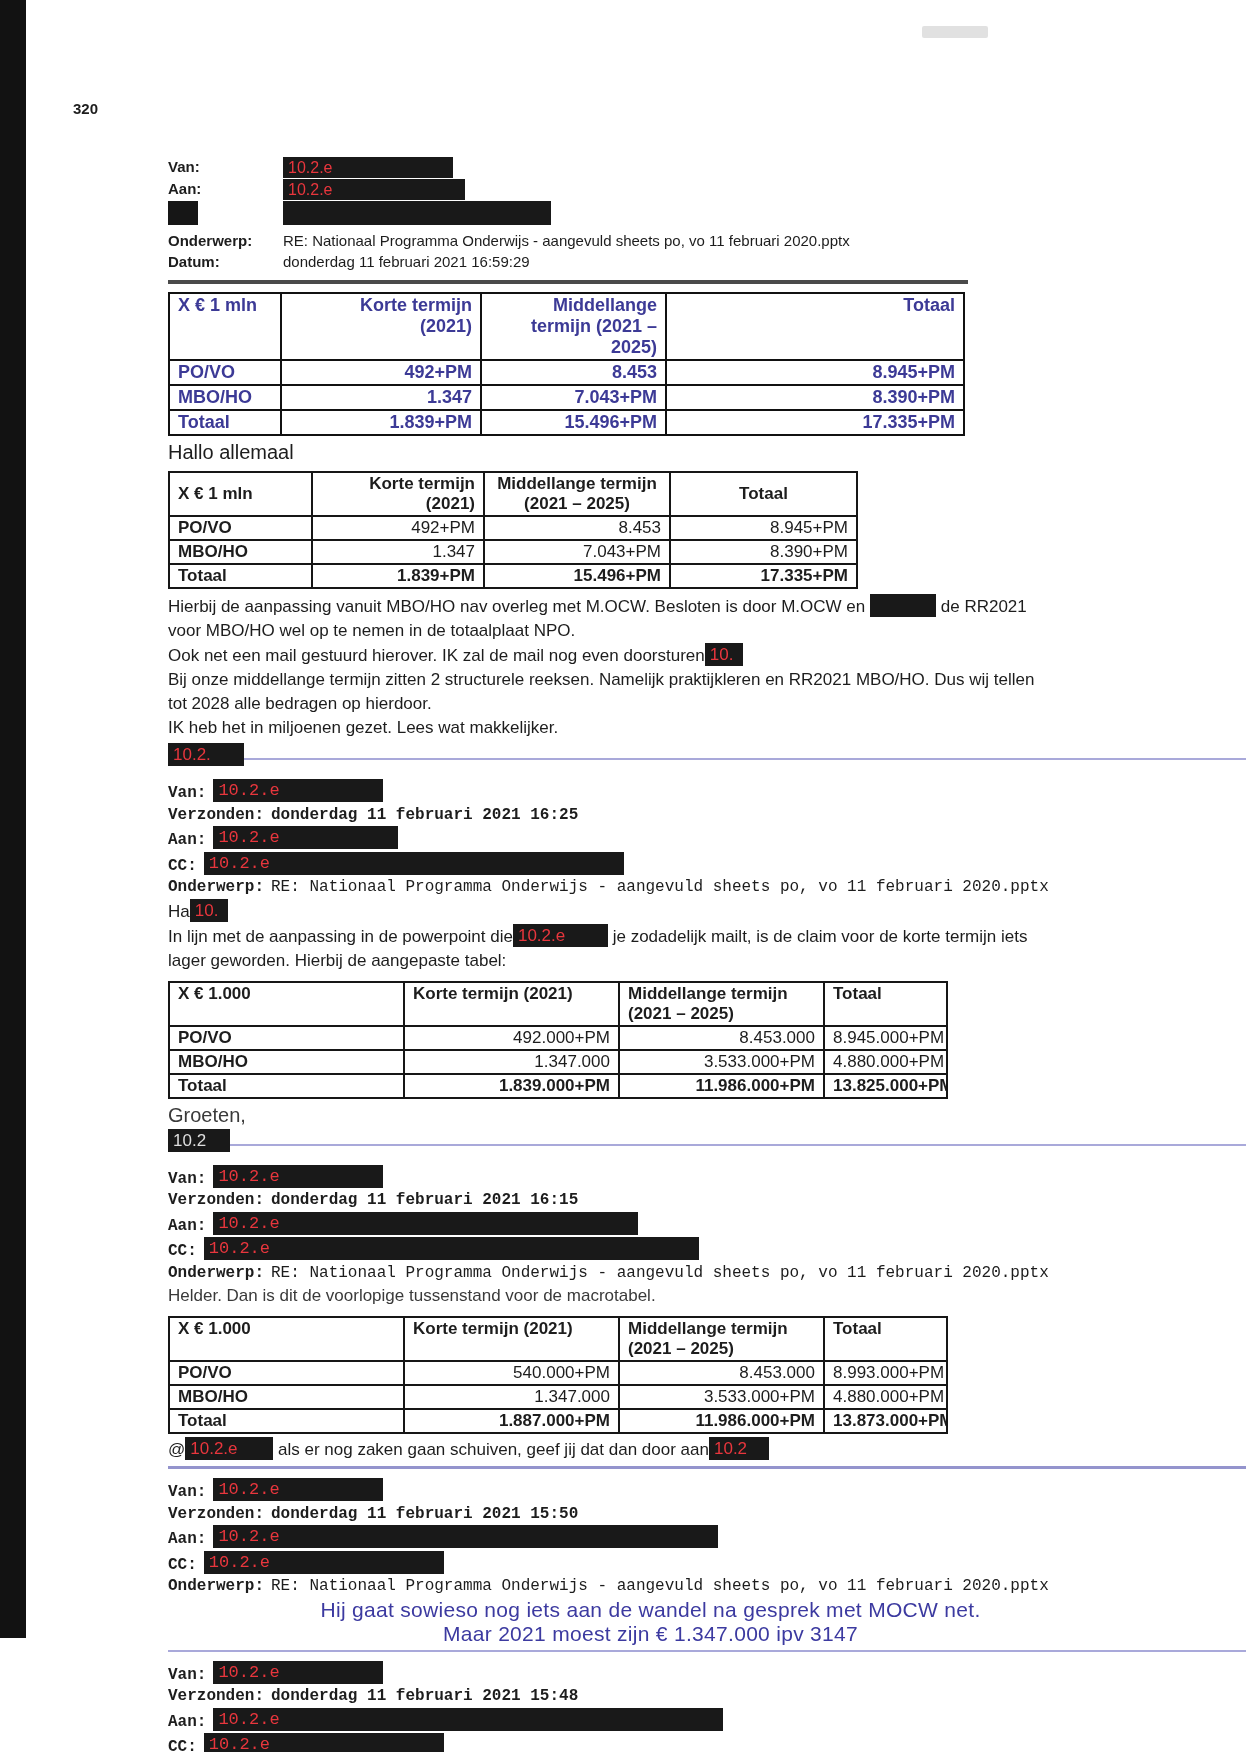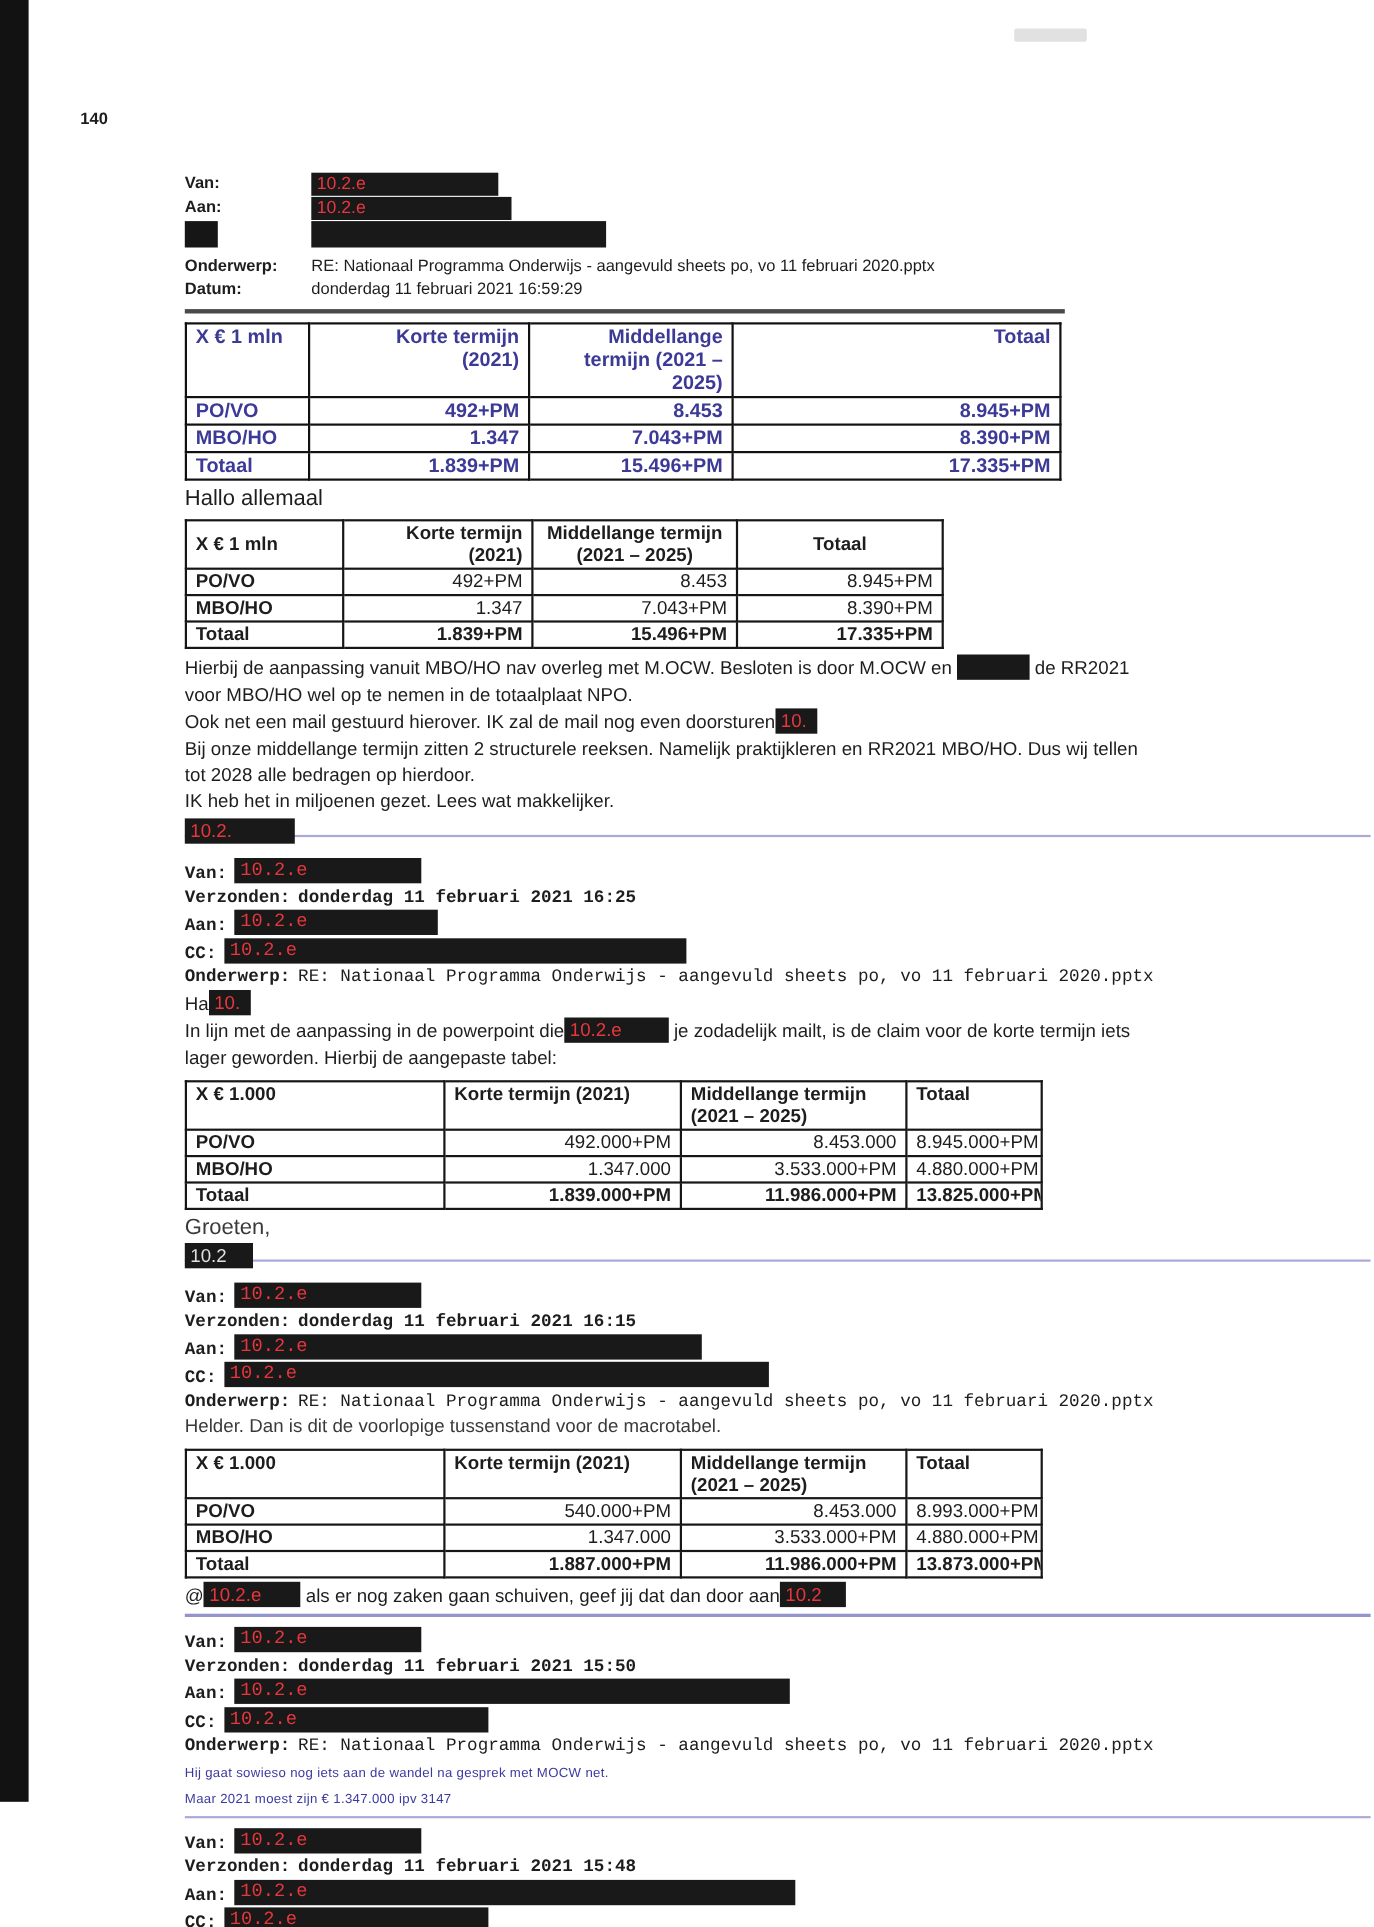--- a/index.html
+++ b/index.html
@@ -50,31 +50,31 @@
   .sigrow { position:relative; height:27px; margin-top:3px; }
   .sigrow .pdiv { position:absolute; left:0; top:15px; }
   .sigrow .rb { position:relative; z-index:2; }
 
   .email { margin-top:9px;font-family:Liberation Mono, monospace; }
   .eline { font-size:16px; line-height:21.5px; min-height:21.5px; }
   .elab { font-weight:700; margin-right:7px; }
   .eval {}
   .eval.bold { font-weight:700; }
   .gline { font-size:17px; line-height:24px; }
-  .bluetxt { color:#3c3aa0; letter-spacing:0.3px; font-size:12px; line-height:24px; }
+  .bluetxt { color:#3c3aa0; letter-spacing:0.3px; font-size:21px; line-height:24px;text-align:center; }
   .mline { font-size:17px; line-height:24px; margin-top:3px; }
   .divwrap { margin-top:4px; }
 </style>
 </head>
 <body>
 
 <div class="page">
   <div class="leftbar"></div>
   <div class="smudge"></div>
-  <div class="pageno">140</div>
+  <div class="pageno">320</div>
 
   <div class="content">
 
     <div class="h1">
       <div class="h1row">
         <span class="h1lab">Van:</span>
         <span><span class="rb small" style="width:170px">10.2.e</span></span>
       </div>
       <div class="h1row">
         <span class="h1lab">Aan:</span>
@@ -182,21 +182,21 @@
       <div class="para">
         <span>Ook net een mail gestuurd hierover. IK zal de mail nog even doorsturen</span><span class="rb" style="width:38px">10.</span>
       </div>
       <div class="para">Bij onze middellange termijn zitten 2 structurele reeksen. Namelijk praktijkleren en RR2021 MBO/HO. Dus wij tellen</div>
       <div class="para">tot 2028 alle bedragen op hierdoor.</div>
       <div class="para">IK heb het in miljoenen gezet. Lees wat makkelijker.</div>
     </div>
 
     <div class="sigrow">
       <div class="pdiv"></div>
-      <span class="rb" style="width:100px">10.2.</span>
+      <span class="rb" style="width:76px">10.2.</span>
     </div>
 
     <div class="email">
       <div class="eline"><span class="elab">Van:</span><span class="rb" style="width:170px">10.2.e</span></div>
       <div class="eline"><span class="elab">Verzonden:</span><span class="eval bold">donderdag 11 februari 2021 16:25</span></div>
       <div class="eline"><span class="elab">Aan:</span><span class="rb" style="width:185px">10.2.e</span></div>
       <div class="eline"><span class="elab">CC:</span><span class="rb" style="width:420px">10.2.e</span></div>
       <div class="eline"><span class="elab">Onderwerp:</span><span class="eval">RE: Nationaal Programma Onderwijs - aangevuld sheets po, vo 11 februari 2020.pptx</span></div>
     </div>
 

